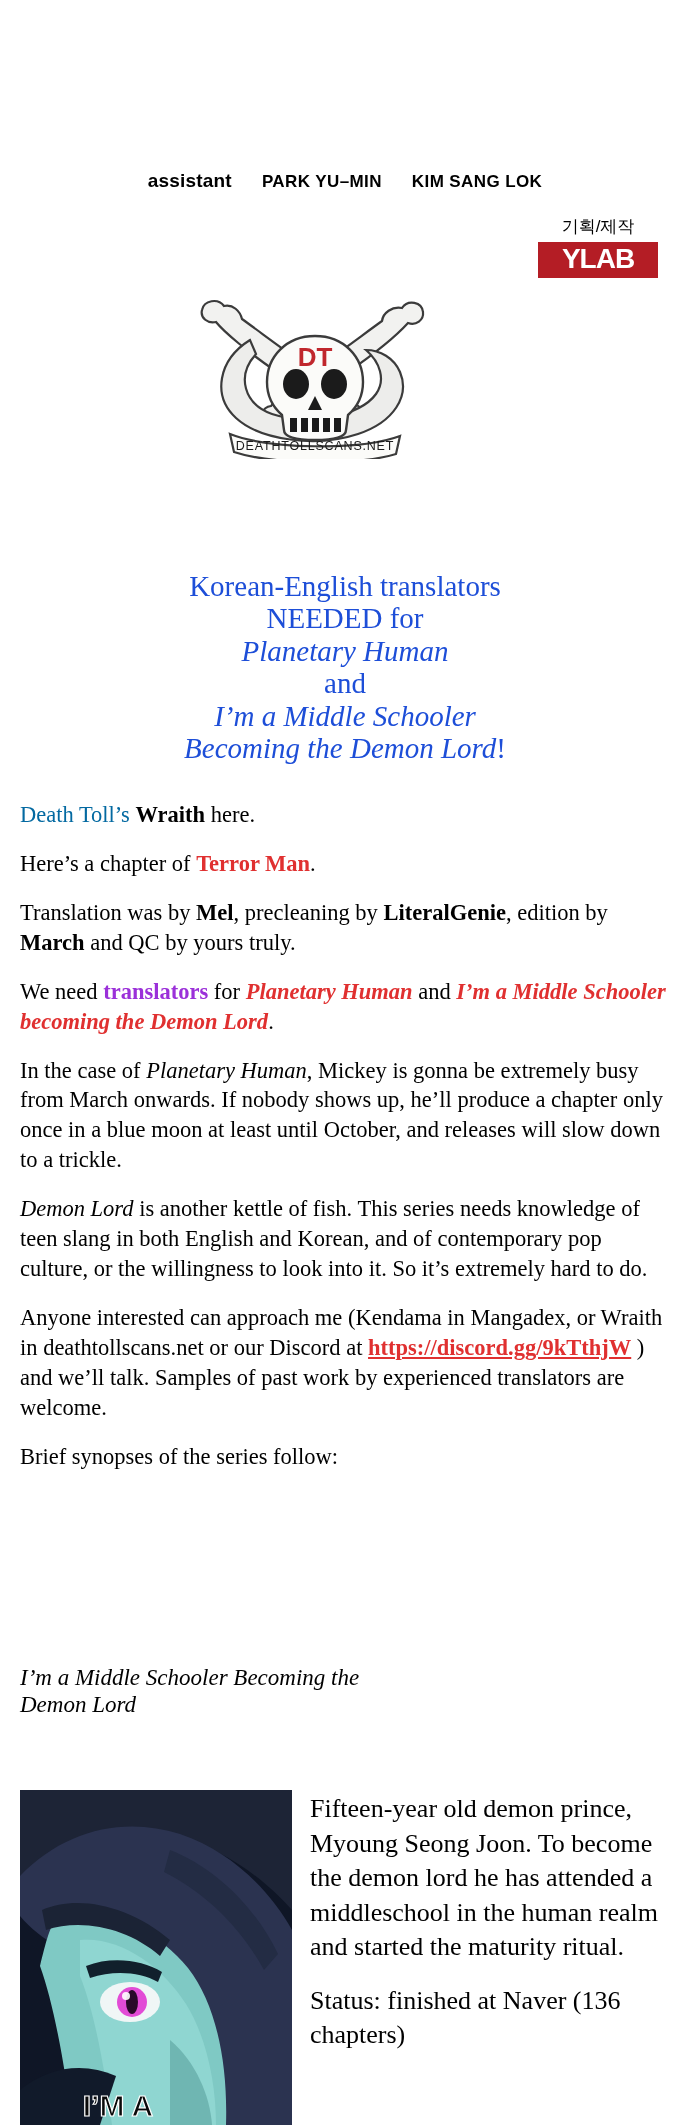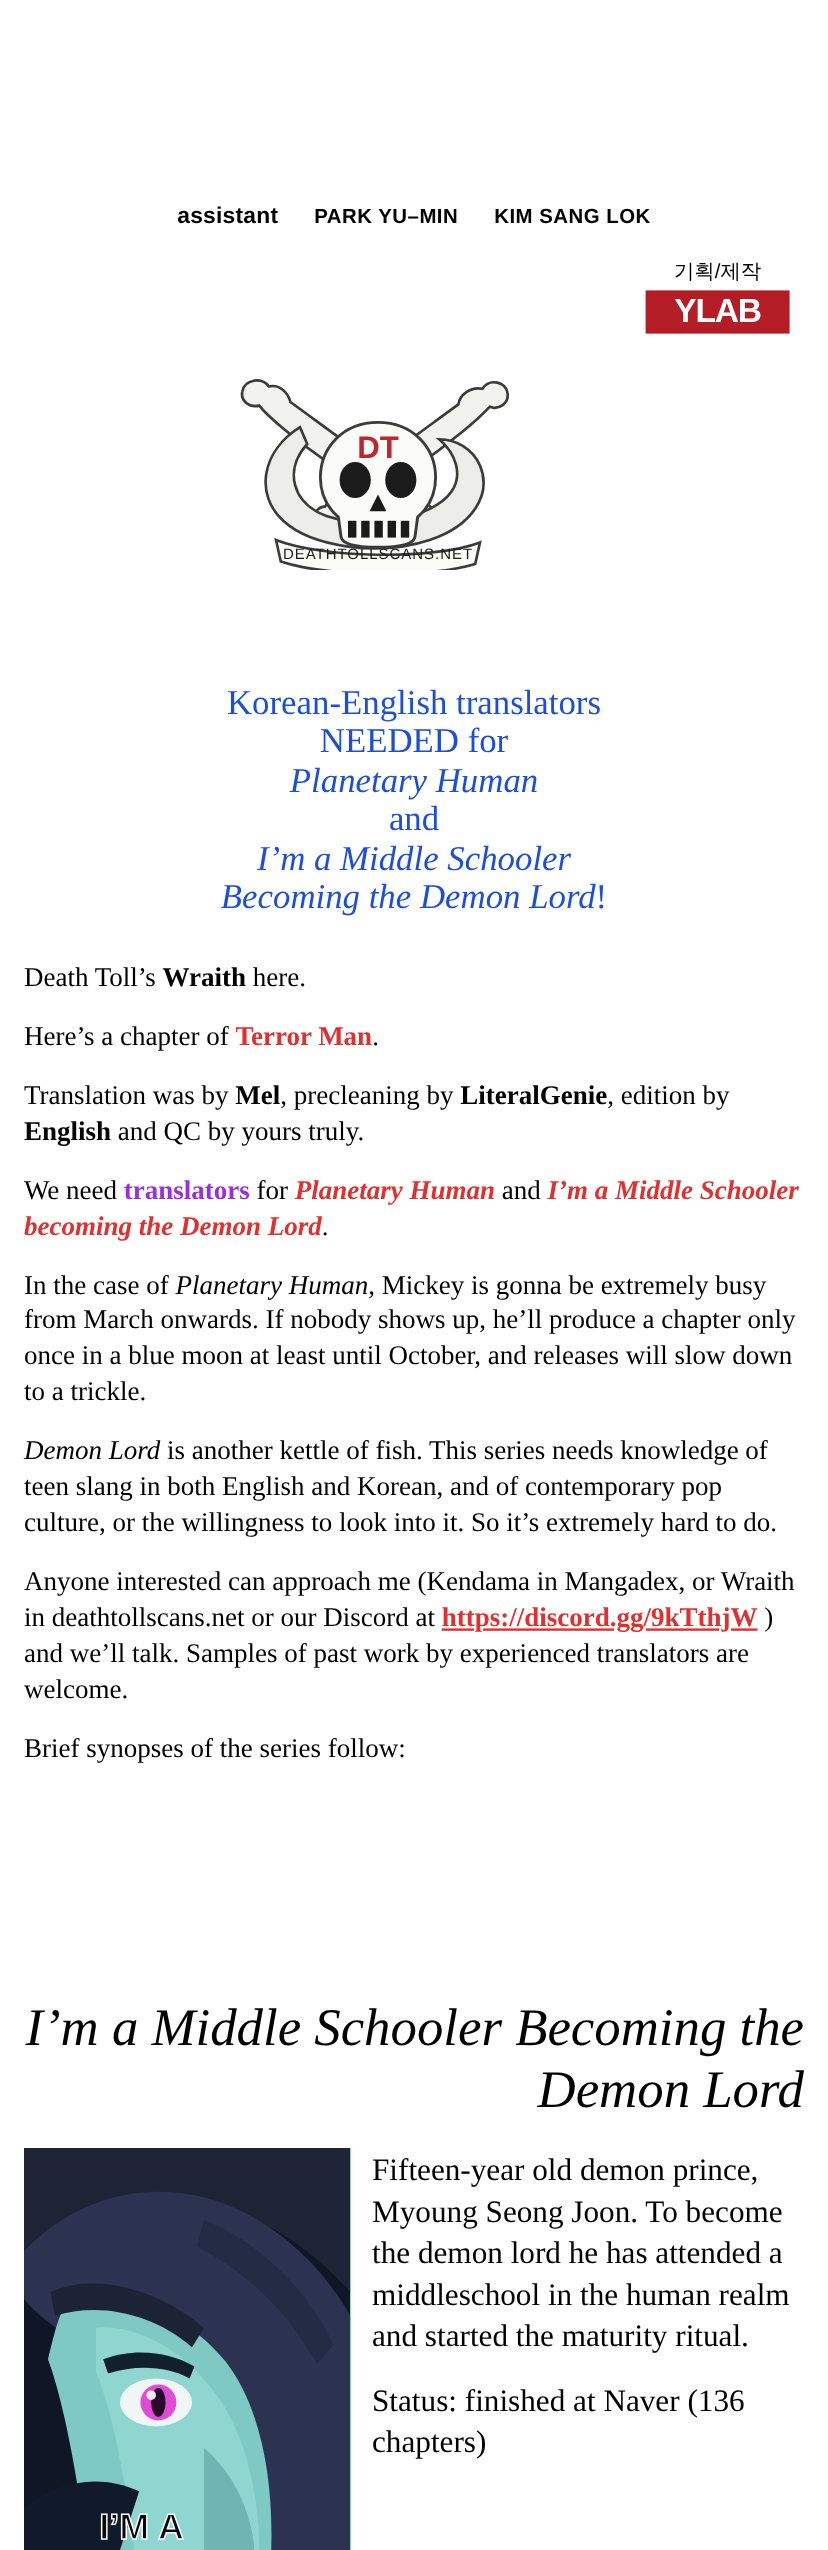--- a/index.html
+++ b/index.html
@@ -65,21 +65,21 @@
     font-size: 28px;
     letter-spacing: -1px;
     padding: 3px 6px 5px 6px;
     display: block;
     line-height: 1;
   }
 
   
   .logo {
     position: absolute;
-    top: 300px;
+    top: 284px;
     left: 188px;
     width: 255px;
     height: 175px;
   }
   .logo svg { display: block; }
 
   
   .heading {
     position: absolute;
     top: 570px;
@@ -95,40 +95,40 @@
   
   .body-text {
     position: absolute;
     top: 800px;
     left: 20px;
     width: 650px;
     font-size: 22.5px;
     line-height: 1.33;
   }
   .body-text p { margin: 0 0 19px 0; }
-  .red { color: #000000; }
+  .red { color: #0369a1; }
   .red-b { color: #e03030; font-weight: bold; }
   .red-bi { color: #e03030; font-weight: bold; font-style: italic; }
   .purple-b { color: #9b30d9; font-weight: bold; }
   .b { font-weight: bold; }
   .i { font-style: italic; }
   .link {
     color: #e03030;
     text-decoration: underline;
     font-weight: bold;
   }
 
   
   .series-title {
     position: absolute;
     top: 1664px;
     left: 20px;
     width: 650px;
-    text-align: right;
-    font-size: 44px;
+    text-align: left;
+    font-size: 23px;
     font-style: italic;
     line-height: 1.18;
   }
 
   
   .synopsis {
     position: absolute;
     top: 1790px;
     left: 20px;
     width: 650px;
@@ -232,21 +232,21 @@
 
     <p>
       <span>Here’s a chapter of</span>
       <span class="red-b">Terror Man</span><span>.</span>
     </p>
 
     <p>
       <span>Translation was by</span>
       <span class="b">Mel</span><span>, precleaning by</span>
       <span class="b">LiteralGenie</span><span>, edition by</span>
-      <span class="b">English</span>
+      <span class="b">March</span>
       <span>and QC by yours truly.</span>
     </p>
 
     <p>
       <span>We need</span>
       <span class="purple-b">translators</span>
       <span>for</span>
       <span class="red-bi">Planetary Human</span>
       <span>and</span>
       <span class="red-bi">I’m a Middle Schooler becoming the Demon Lord</span><span>.</span>

